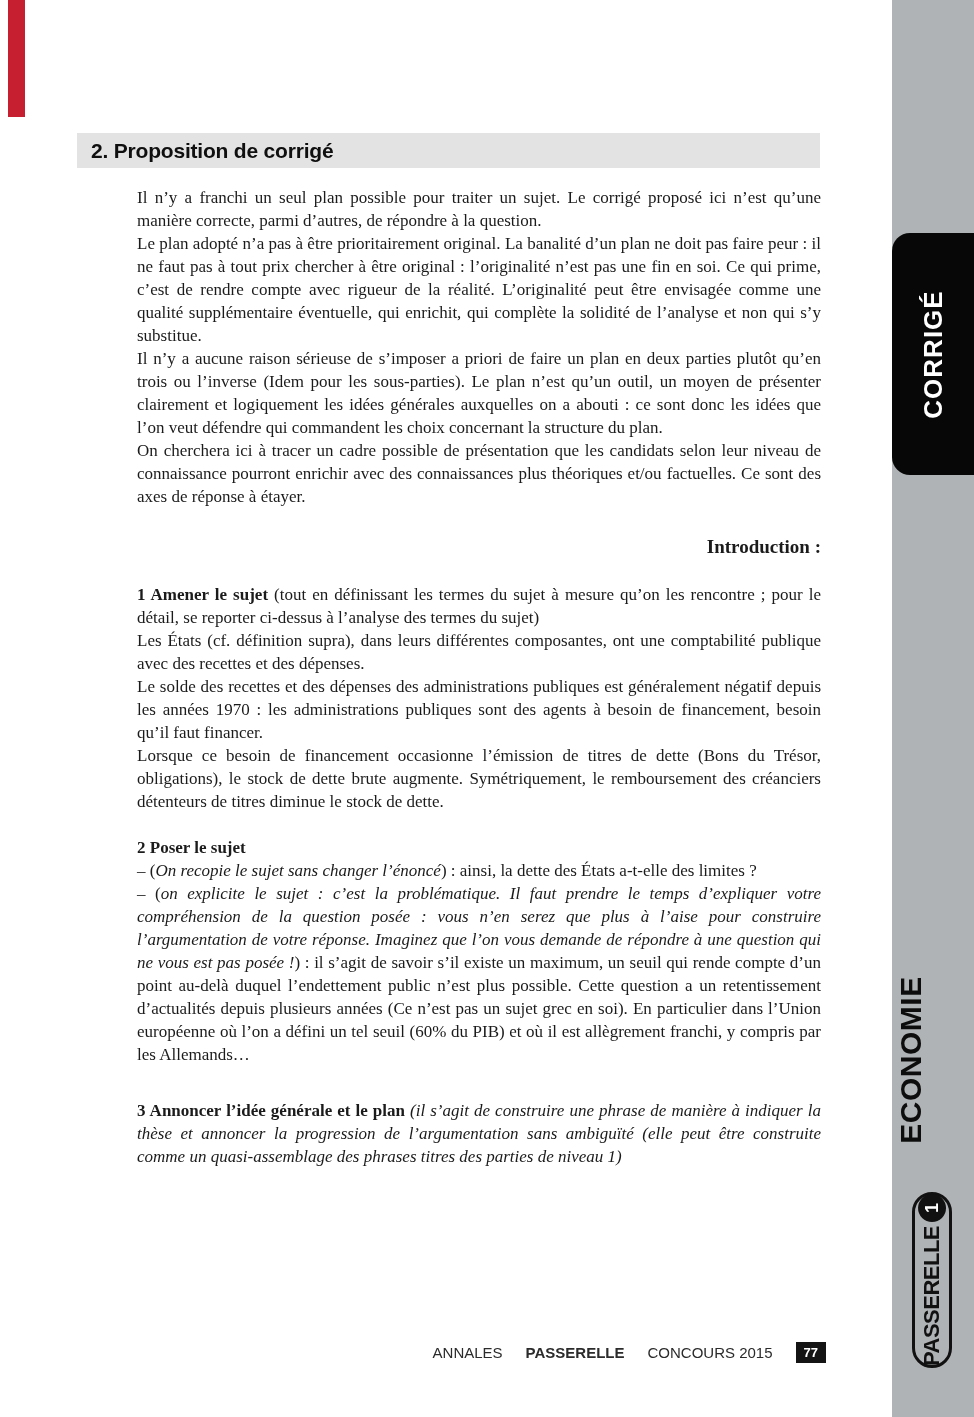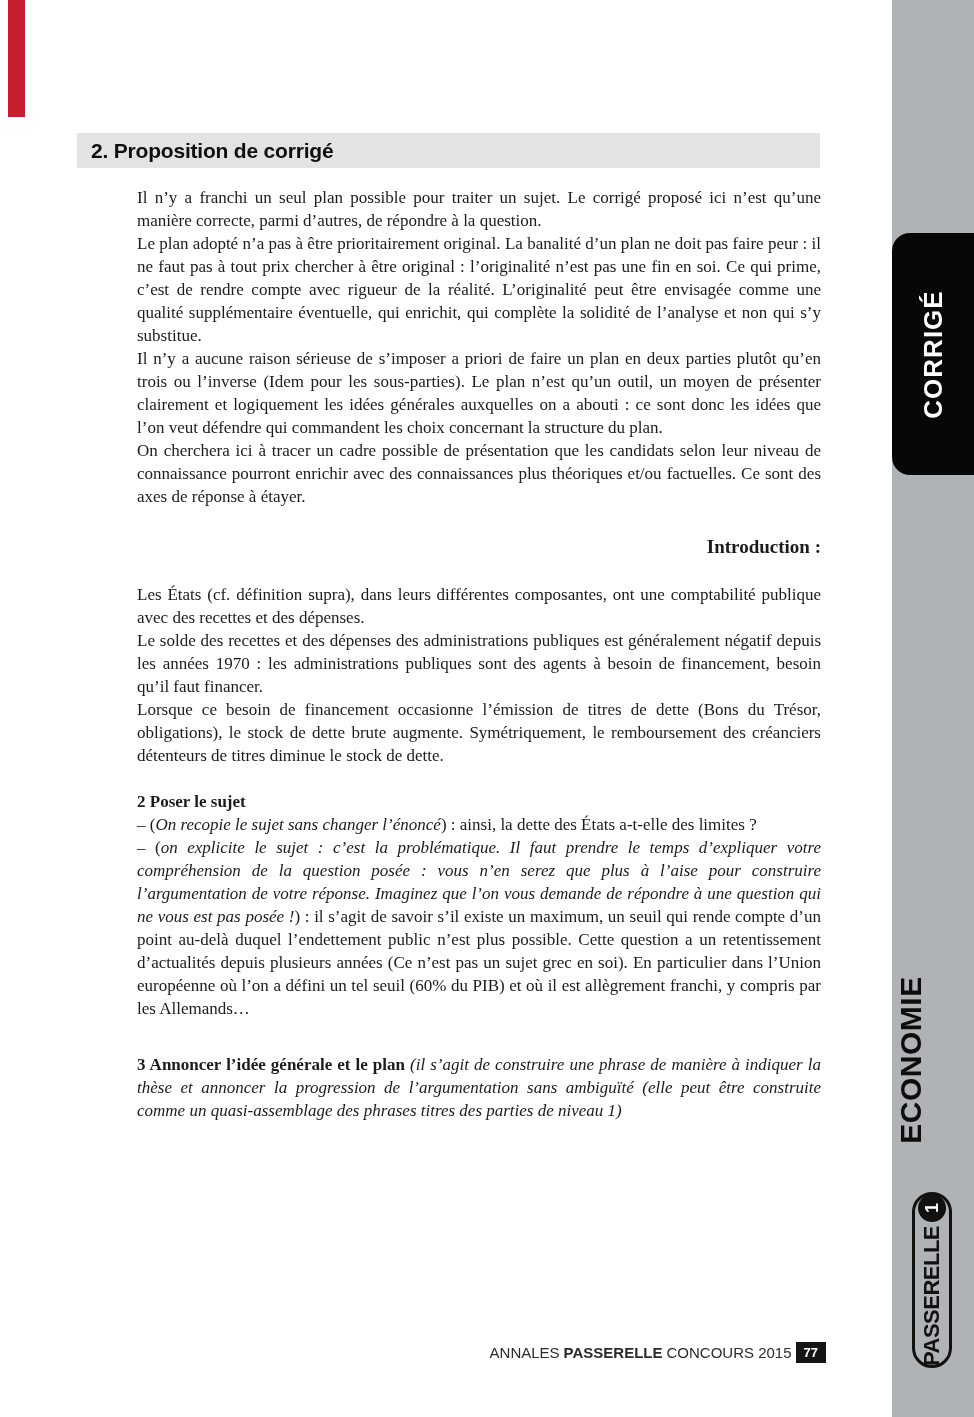--- a/index.html
+++ b/index.html
@@ -131,21 +131,21 @@
     font-weight: bold;
     font-size: 18px;
   }
 
   
   .footer {
     position: absolute;
     left: 137px; top: 1342px;
     width: 689px;
     display: flex; justify-content: flex-end; align-items: center;
-    gap: 4px;
+    gap: 23px;
     font-family: "Liberation Sans", sans-serif;
     font-size: 15px;
     color: #2b2b2b;
   }
   .footer .f-bold { font-weight: bold; }
   .footer .page-num {
     background: #141414;
     color: #ffffff;
     font-weight: bold;
     font-size: 13px;
@@ -163,20 +163,21 @@
   <div class="header-band">
     <span class="title">2. Proposition de corrigé</span>
   </div>
 
   <div class="content-col">
     <p><span>Il n’y a franchi un seul plan possible pour traiter un sujet. Le corrigé proposé ici n’est qu’une manière correcte, parmi d’autres, de répondre à la question.</span></p>
     <p><span>Le plan adopté n’a pas à être prioritairement original. La banalité d’un plan ne doit pas faire peur : il ne faut pas à tout prix chercher à être original : l’originalité n’est pas une fin en soi. Ce qui prime, c’est de rendre compte avec rigueur de la réalité. L’originalité peut être envisagée comme une qualité supplémentaire éventuelle, qui enrichit, qui complète la solidité de l’analyse et non qui s’y substitue.</span></p>
     <p><span>Il n’y a aucune raison sérieuse de s’imposer a priori de faire un plan en deux parties plutôt qu’en trois ou l’inverse (Idem pour les sous-parties). Le plan n’est qu’un outil, un moyen de présenter clairement et logiquement les idées générales auxquelles on a abouti : ce sont donc les idées que l’on veut défendre qui commandent les choix concernant la structure du plan.</span></p>
     <p><span>On cherchera ici à tracer un cadre possible de présentation que les candidats selon leur niveau de connaissance pourront enrichir avec des connaissances plus théoriques et/ou factuelles. Ce sont des axes de réponse à étayer.</span></p>
     <div class="intro-heading">Introduction :</div>
+    <p><b>1 Amener le sujet </b><span>(tout en définissant les termes du sujet à mesure qu’on les rencontre ; pour le détail, se reporter ci-dessus à l’analyse des termes du sujet)</span></p>
     <p><span>Les États (cf. définition supra), dans leurs différentes composantes, ont une comptabilité publique avec des recettes et des dépenses.</span></p>
     <p><span>Le solde des recettes et des dépenses des administrations publiques est généralement négatif depuis les années 1970 : les administrations publiques sont des agents à besoin de financement, besoin qu’il faut financer.</span></p>
     <p><span>Lorsque ce besoin de financement occasionne l’émission de titres de dette (Bons du Trésor, obligations), le stock de dette brute augmente. Symétriquement, le remboursement des créanciers détenteurs de titres diminue le stock de dette.</span></p>
     <p class="bold-line"><b>2 Poser le sujet</b></p>
     <p><span>– (</span><i>On recopie le sujet sans changer l’énoncé</i><span>) : ainsi, la dette des États a-t-elle des limites ?</span></p>
     <p><span>– (</span><i>on explicite le sujet : c’est la problématique. Il faut prendre le temps d’expliquer votre compréhension de la question posée : vous n’en serez que plus à l’aise pour construire l’argumentation de votre réponse. Imaginez que l’on vous demande de répondre à une question qui ne vous est pas posée !</i><span>) : il s’agit de savoir s’il existe un maximum, un seuil qui rende compte d’un point au-delà duquel l’endettement public n’est plus possible. Cette question a un retentissement d’actualités depuis plusieurs années (Ce n’est pas un sujet grec en soi). En particulier dans l’Union européenne où l’on a défini un tel seuil (60% du PIB) et où il est allègrement franchi, y compris par les Allemands…</span></p>
     <p class="gap-top-lg"><b>3 Annoncer l’idée générale et le plan </b><i>(il s’agit de construire une phrase de manière à indiquer la thèse et annoncer la progression de l’argumentation sans ambiguïté (elle peut être construite comme un quasi-assemblage des phrases titres des parties de niveau 1)</i></p>
   </div>
 
   <div class="side-band">

